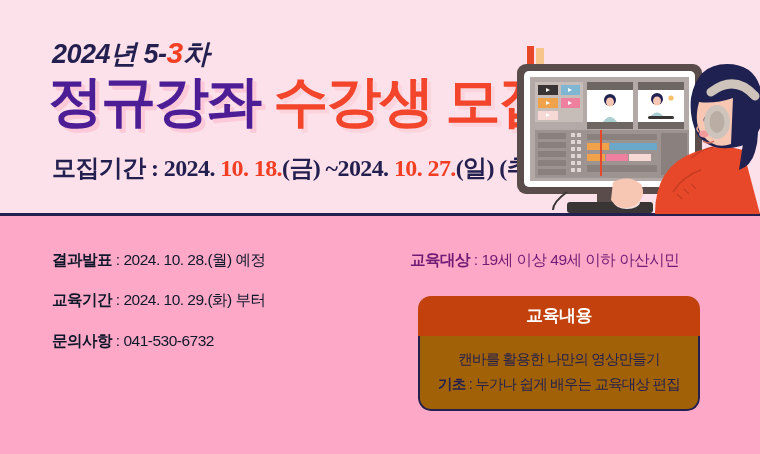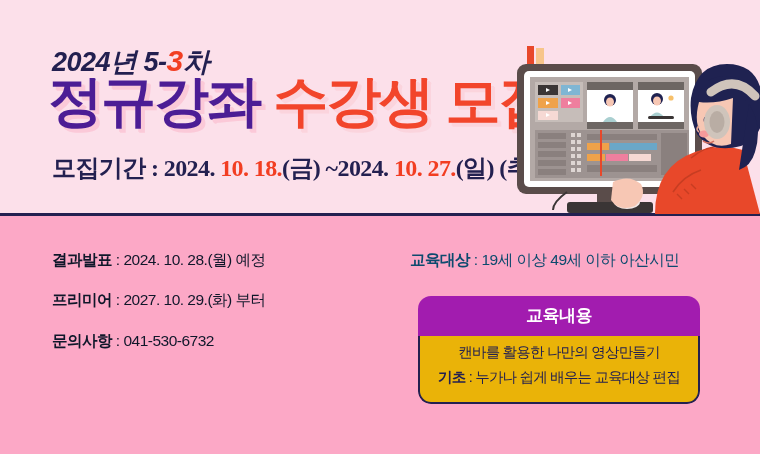--- a/index.html
+++ b/index.html
@@ -22,21 +22,21 @@
   }
   .band-bottom{
     position:absolute;left:0;top:216px;width:760px;height:238px;
     background:#fca8c6;
   }
 
   
   .kicker{
     position:absolute;left:52px;top:36px;
     font-size:27px;font-style:italic;font-weight:600;
-    color:#232050;letter-spacing:-0.5px;white-space:nowrap;margin-top:8px;
+    color:#232050;letter-spacing:-0.5px;white-space:nowrap;
   }
   .kicker .num{color:#f23e22;font-weight:800;font-size:30px;}
 
   .title{
     position:absolute;left:48px;top:74px;
     font-size:55px;font-weight:800;letter-spacing:-2px;
     white-space:nowrap;line-height:1;
   }
   .title .t-navy{
     color:#4c1d95;
@@ -56,39 +56,39 @@
 
   
   .col-left{position:absolute;left:52px;top:250px;width:350px;}
   .row{margin-bottom:19px;font-size:15.5px;color:#0f172a;letter-spacing:-0.5px;line-height:1.35;}
   .row .lbl{font-weight:800;}
   .row .val{font-weight:400;}
   .row .sub{display:block;padding-left:80px;font-weight:400;}
   .row.contact{margin-top:20px;}
 
   .col-right{position:absolute;left:410px;top:250px;width:310px;}
-  .target{font-size:15.5px;color:#0c4a6e;letter-spacing:-0.5px;white-space:nowrap;}
+  .target{font-size:15.5px;color:#701a75;letter-spacing:-0.5px;white-space:nowrap;}
   .target .lbl{font-weight:800;}
 
   
   .card{
     position:absolute;left:418px;top:296px;width:282px;
     border-radius:13px;overflow:hidden;
     box-shadow:0 0 0 0 transparent;
   }
   .card-head{
-    background:#a21caf;color:#ffffff;
+    background:#c2410c;color:#ffffff;
     font-size:17px;font-weight:800;letter-spacing:-0.5px;
     text-align:center;padding:8px 0 9px;
   }
   .card-body{
-    background:#eab308;
+    background:#a16207;
     border:2px solid #232050;border-top:none;
     border-radius:0 0 13px 13px;
-    padding:4px 12px 13px;
+    padding:11px 12px 13px;
     text-align:center;
   }
   .card-line{
     font-size:14.5px;color:#232050;letter-spacing:-0.8px;
     line-height:1.7;white-space:nowrap;
   }
   .card-line .b{font-weight:800;margin-top:24px;}
 
   
   .illo{position:absolute;left:505px;top:42px;width:255px;height:172px;}
@@ -211,21 +211,21 @@
       <ellipse cx="212" cy="80" rx="7.5" ry="11" fill="#b9ada4"></ellipse>
       <path d="M244 62 q14 22 6 48 q-4 14 -16 18" fill="#1f2251"></path>
     </svg>
   </div>
 
   <div class="col-left">
     <div class="row">
       <span class="lbl">결과발표</span><span class="val"> : 2024. 10. 28.(월) 예정</span>
     </div>
     <div class="row">
-      <span class="lbl">프리미어</span><span class="val"> : 2027. 10. 29.(화) 부터</span>
+      <span class="lbl">교육기간</span><span class="val"> : 2024. 10. 29.(화) 부터</span>
     </div>
     <div class="row contact">
       <span class="lbl">문의사항</span><span class="val"> : 041-530-6732</span>
     </div>
   </div>
 
   <div class="col-right">
     <div class="target">
       <span class="lbl">교육대상</span><span> : 19세 이상 49세 이하 아산시민</span>
     </div>

